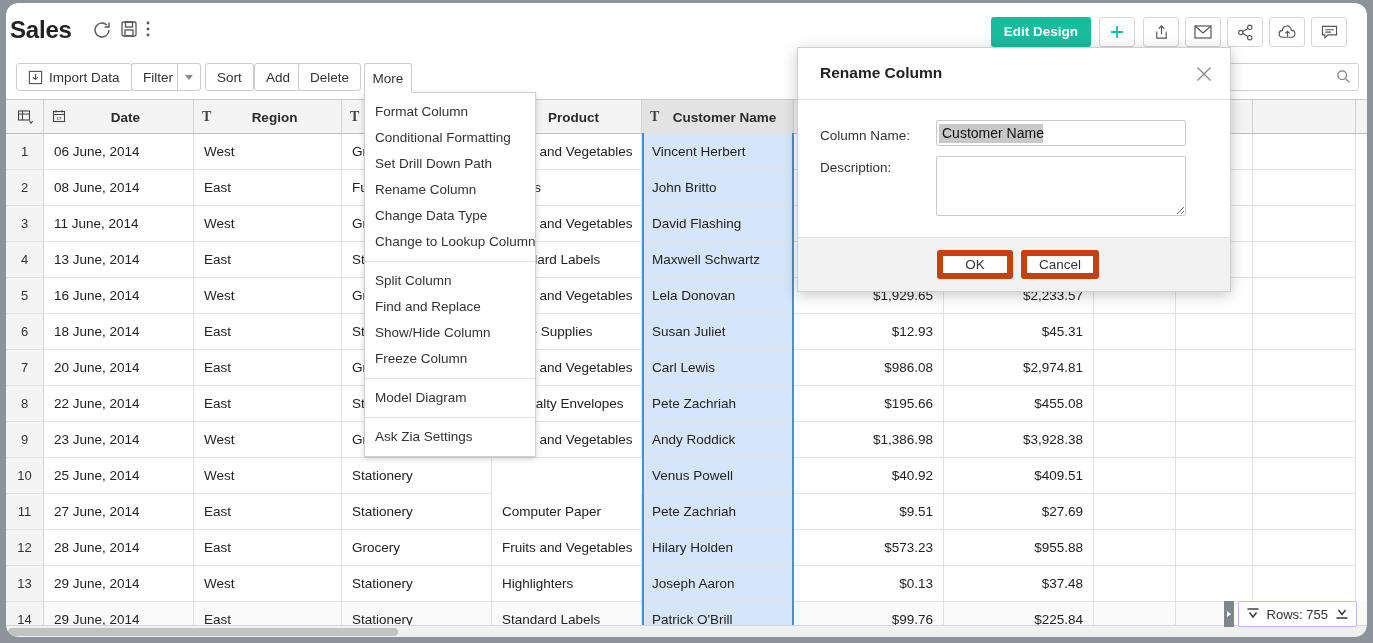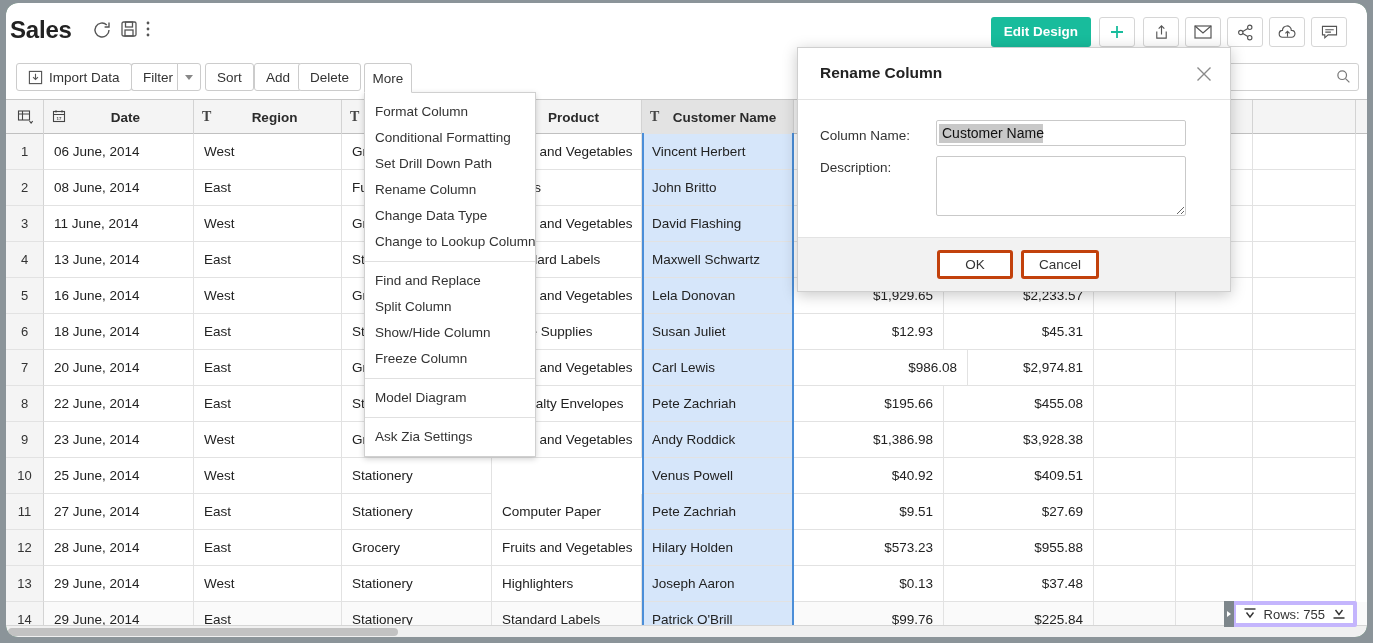--- a/index.html
+++ b/index.html
@@ -198,32 +198,32 @@
   .sel-hl {
     position: absolute; left: 141px; top: 24px;
     width: 104px; height: 19px; background: #c8c8c8; z-index: 0;
   }
   .modal-foot {
     position: absolute; left: 0; bottom: 0; width: 100%; height: 54px;
     background: #f2f2f2; border-top: 1px solid #e3e3e3;
   }
   .m-btn {
     position: absolute; top: 12px; height: 29px;
-    background: #fff; border: 3px solid #c2410c; border-radius: 3px;
+    background: #fff; border: 6px solid #c2410c; border-radius: 3px;
     font-family: "Liberation Sans", sans-serif; font-size: 13.5px; color: #333;
     cursor: pointer; display: flex; align-items: center; justify-content: center;
   }
   .btn-ok { left: 139px; width: 76px; }
   .btn-cancel { left: 223px; width: 78px; }
 
   
   .statusbar {
     position: absolute; right: 10px; bottom: 10px;
     height: 26px; background: #fff;
-    border: 4px solid #c4b5fd; border-radius: 2px;
+    border: 1px solid #c4b5fd; border-radius: 2px;
     display: flex; align-items: center; padding: 0 6px;
     font-size: 13px; color: #333; z-index: 40;
   }
   .sb-handle {
     position: absolute; right: 133px; bottom: 10px;
     width: 10px; height: 26px; background: #7d868b;
     display: flex; align-items: center; justify-content: center;
     z-index: 41; cursor: pointer;
   }
   .sb-handle span {
@@ -481,21 +481,21 @@
           <div class="cell " style="left: 1170px; width: 77px;"></div>
           <div class="cell " style="left: 1247px; width: 103px;"></div>
         </div>
         <div class="row" style="top: 216px;">
           <div class="cell rownum" style="left: 0px; width: 38px;">7</div>
           <div class="cell " style="left: 38px; width: 150px;">20 June, 2014</div>
           <div class="cell " style="left: 188px; width: 148px;">East</div>
           <div class="cell " style="left: 336px; width: 150px;">Grocery</div>
           <div class="cell " style="left: 486px; width: 150px;">Fruits and Vegetables</div>
           <div class="cell selcol" style="left: 636px; width: 152px;">Carl Lewis</div>
-          <div class="cell num" style="left: 788px; width: 174px;">$986.08</div>
+          <div class="cell num" style="left: 788px; width: 150px;">$986.08</div>
           <div class="cell num" style="left: 938px; width: 150px;">$2,974.81</div>
           <div class="cell " style="left: 1088px; width: 82px;"></div>
           <div class="cell " style="left: 1170px; width: 77px;"></div>
           <div class="cell " style="left: 1247px; width: 103px;"></div>
         </div>
         <div class="row" style="top: 252px;">
           <div class="cell rownum" style="left: 0px; width: 38px;">8</div>
           <div class="cell " style="left: 38px; width: 150px;">22 June, 2014</div>
           <div class="cell " style="left: 188px; width: 148px;">East</div>
           <div class="cell " style="left: 336px; width: 150px;">Stationery</div>
@@ -593,22 +593,22 @@
   </div>
 
   <div class="menu" id="more-menu">
       <div class="menu-item">Format Column</div>
       <div class="menu-item">Conditional Formatting</div>
       <div class="menu-item">Set Drill Down Path</div>
       <div class="menu-item">Rename Column</div>
       <div class="menu-item">Change Data Type</div>
       <div class="menu-item">Change to Lookup Column</div>
       <div class="menu-sep"></div>
+      <div class="menu-item">Split Column</div>
       <div class="menu-item">Find and Replace</div>
-      <div class="menu-item">Split Column</div>
       <div class="menu-item">Show/Hide Column</div>
       <div class="menu-item">Freeze Column</div>
       <div class="menu-sep"></div>
       <div class="menu-item">Model Diagram</div>
       <div class="menu-sep"></div>
       <div class="menu-item">Ask Zia Settings</div>
     </div>
 
   <div class="modal">
     <div class="modal-head">

